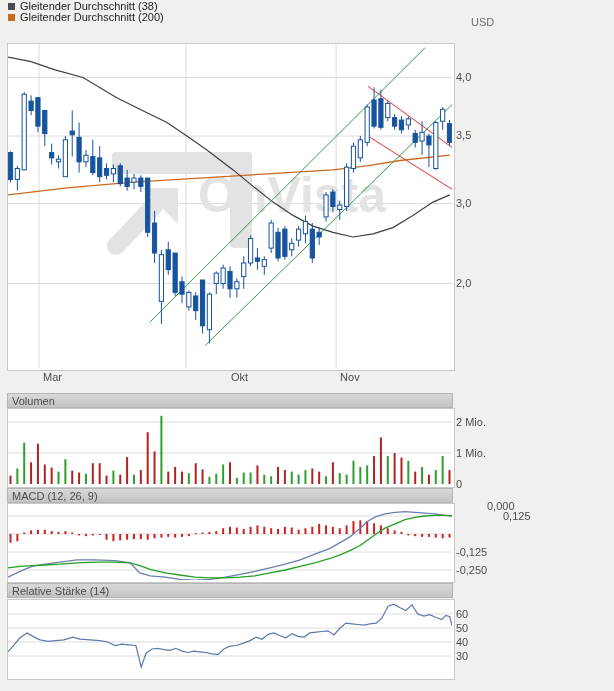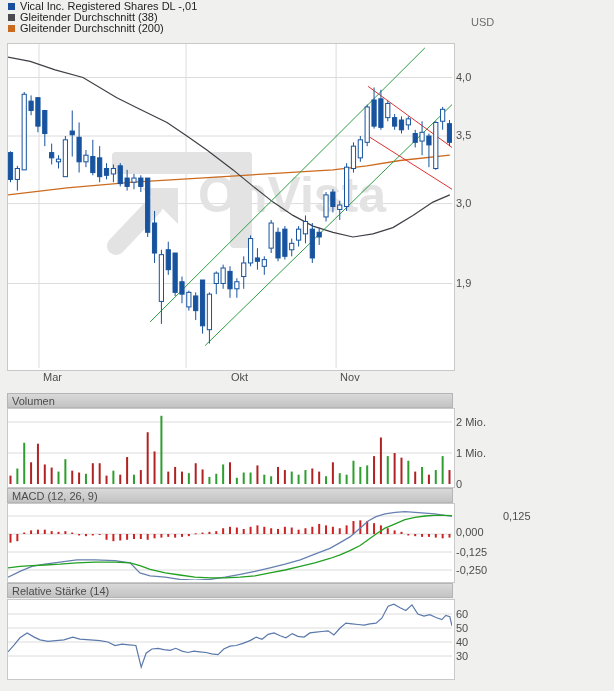--- a/index.html
+++ b/index.html
@@ -22,24 +22,20 @@
   #rsi-head{top:583px;}
   .axlab{position:absolute;font-size:11px;color:#4d4d4d;white-space:nowrap;}
   svg{display:block;}
 </style>
 </head>
 <body>
 
 <div class="screen">
 
   <div class="legend">
-    <div class="legrow">
-      <span class="legmark" style="background: rgb(26, 79, 158);"></span>
-      <span>Vical Inc. Registered Shares DL -,01</span>
-    </div>
     <div class="legrow">
       <span class="legmark" style="background: rgb(74, 74, 80);"></span>
       <span>Gleitender Durchschnitt (38)</span>
     </div>
     <div class="legrow">
       <span class="legmark" style="background: rgb(201, 106, 28);"></span>
       <span>Gleitender Durchschnitt (200)</span>
     </div>
   </div>
 
@@ -364,30 +360,30 @@
         <line x1="0" y1="42" x2="444" y2="42" stroke="#dcdcdc"></line>
         <line x1="0" y1="56" x2="444" y2="56" stroke="#dcdcdc"></line>
         <polyline points="0.0,51.8 6.2,44.8 12.0,37.8 19.1,32.9 26.2,37.1 32.0,39.9 40.0,41.3 48.0,40.6 55.9,39.9 64.8,37.1 71.9,39.2 82.1,39.9 91.9,40.6 99.9,42.0 107.0,45.5 114.1,44.1 120.8,44.8 127.9,45.5 133.2,67.2 138.1,53.2 143.9,49.0 150.1,48.3 155.8,49.7 162.1,50.4 167.8,48.3 174.0,51.1 179.8,52.5 186.0,51.1 191.8,51.8 198.0,52.5 203.8,53.9 210.0,54.6 215.8,49.0 222.0,46.2 228.2,45.5 234.9,43.4 242.0,40.6 248.2,37.1 254.0,39.2 260.2,34.3 266.0,32.9 272.2,35.7 277.9,37.8 284.2,33.6 289.9,36.4 296.1,37.1 301.9,32.9 308.1,32.2 313.9,31.5 320.1,30.8 325.9,35.0 332.1,28.0 337.9,23.1 344.1,23.8 349.9,24.5 356.1,25.2 361.9,23.8 368.1,23.1 373.8,18.2 380.1,6.3 385.8,4.2 392.1,7.7 397.8,10.5 404.0,4.9 409.8,14.0 416.0,16.1 421.8,14.7 428.0,17.5 433.8,19.6 437.8,15.4 441.8,16.8 444.0,25.9" fill="none" stroke="#5b79ab" stroke-width="1.2"></polyline>
       </svg>
   </div>
 
   <div id="labels">
       <div class="axlab" style="left: 456px; top: 70.5px;">4,0</div>
       <div class="axlab" style="left: 456px; top: 129.027px;">3,5</div>
       <div class="axlab" style="left: 456px; top: 196.591px;">3,0</div>
-      <div class="axlab" style="left: 456px; top: 276.503px;">1,9</div>
+      <div class="axlab" style="left: 456px; top: 276.503px;">2,0</div>
       <div class="axlab" style="left: 42.9912px; top: 371px;">Mar</div>
       <div class="axlab" style="left: 190.044px; top: 371px; margin-left: 41px;">Okt</div>
       <div class="axlab" style="left: 340.116px; top: 371px;">Nov</div>
       <div class="axlab" style="left: 0px; top: 0px;"></div>
       <div class="axlab" style="left: 456px; top: 416px;">2 Mio.</div>
       <div class="axlab" style="left: 456px; top: 447px;">1 Mio.</div>
       <div class="axlab" style="left: 456px; top: 478px;">0</div>
       <div class="axlab" style="left: 456px; top: 510px; padding-left: 47px;">0,125</div>
-      <div class="axlab" style="left: 456px; top: 526px;">0,000</div>
+      <div class="axlab" style="left: 456px; top: 500px; padding-left: 31px;">0,000</div>
       <div class="axlab" style="left: 456px; top: 546px;">-0,125</div>
       <div class="axlab" style="left: 456px; top: 564px;">-0,250</div>
       <div class="axlab" style="left: 456px; top: 608px;">60</div>
       <div class="axlab" style="left: 456px; top: 622px;">50</div>
       <div class="axlab" style="left: 456px; top: 636px;">40</div>
       <div class="axlab" style="left: 456px; top: 650px;">30</div>
     </div>
 </div>
 
 </body></html>

